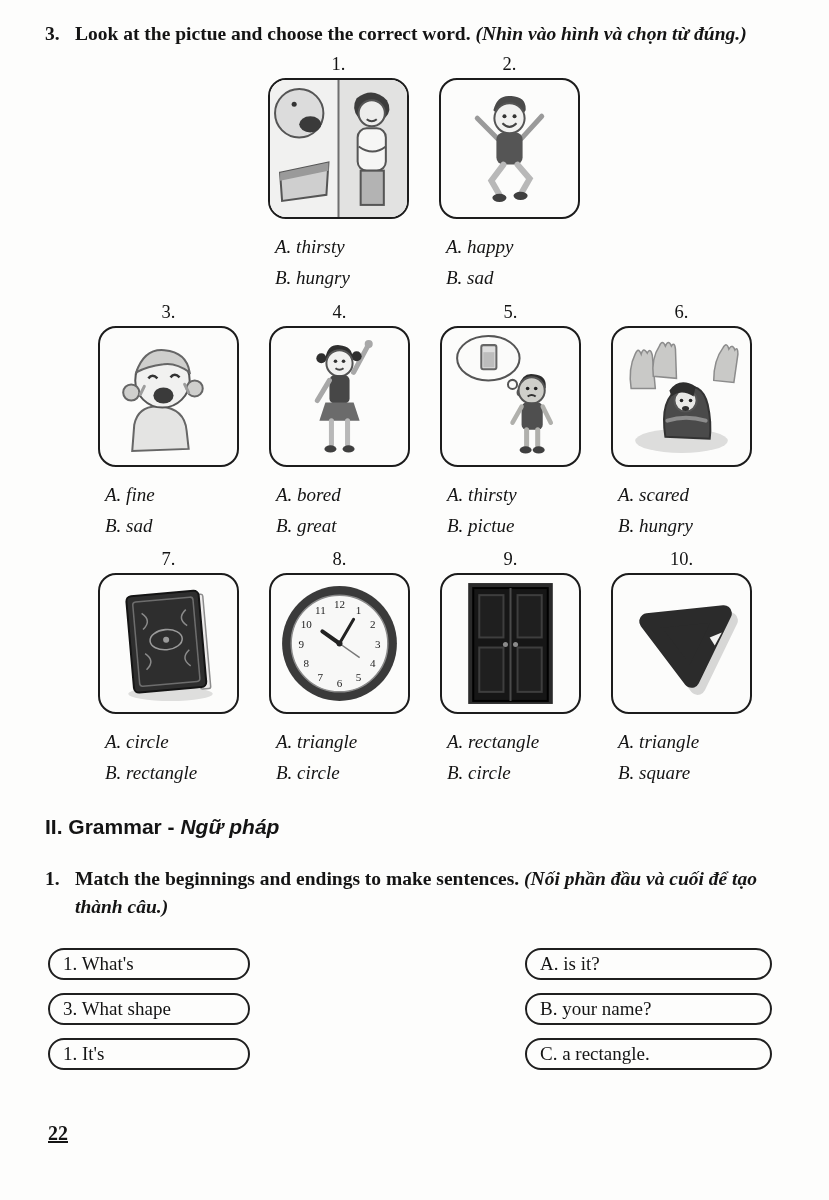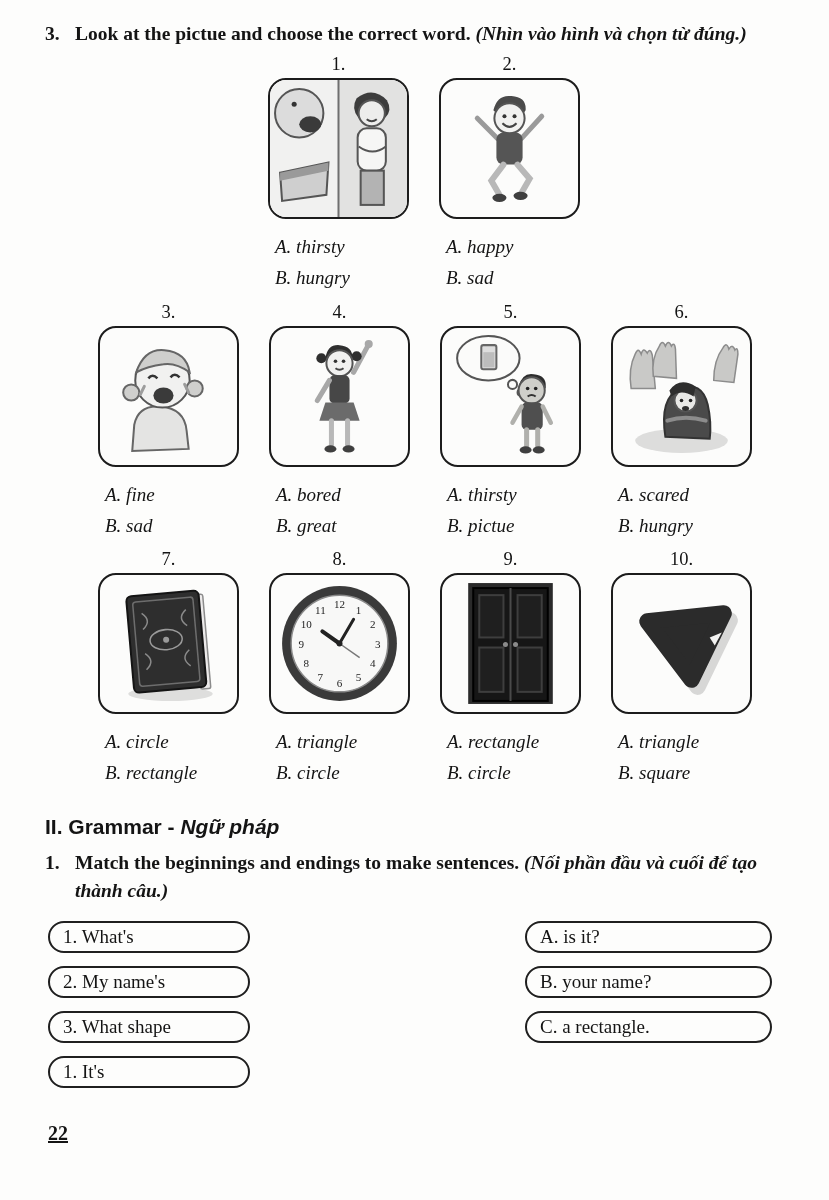--- a/index.html
+++ b/index.html
@@ -35,21 +35,21 @@
     border-radius:18px;
     margin:0 auto;
     background:#fcfcfb;
     overflow:hidden;
     display:flex; align-items:center; justify-content:center;
   }
   .opts { margin:13px 0 0 22px; font-size:19px; line-height:1.62;font-style:italic; }
 
   
   .gram-heading {
-    margin:26px 0 0 45px;
+    margin:26px 0 16px 45px;
     font-family:"Liberation Sans", sans-serif;
     font-weight:bold;
     font-size:21px;
   }
   .gram-heading .it { font-style:italic; }
 
   .match-header { padding-top:10px; }
 
   .match-area {
     display:flex;
@@ -61,20 +61,21 @@
   .pill {
     border:2px solid #1f1f1f;
     border-radius:16px;
     height:32px;
     display:flex;
     align-items:center;
     padding-left:13px;
     font-size:19px;
     margin-bottom:13px;
     background:#fdfdfc;
+    margin-top:11px;
   }
 
   .page-num {
     position:absolute;
     left:48px; top:1122px;
     font-weight:bold;
     font-size:20px;
     text-decoration:underline;
   }
 
@@ -346,23 +347,20 @@
     <span class="ex-num">1.</span>
     <span class="ex-title"><span>Match the beginnings and endings to make sentences.</span><span class="vi"> (Nối phần đầu và cuối để tạo thành câu.)</span></span>
   </div>
 
   <div class="match-area">
     <div class="match-col left">
       <div class="pill">
           <span>1. What's</span>
         </div>
       <div class="pill">
-          <span>2. My name's</span>
-        </div>
-      <div class="pill">
           <span>3. What shape</span>
         </div>
       <div class="pill">
           <span>1. It's</span>
         </div>
     </div>
     <div class="match-col right">
       <div class="pill">
           <span>A. is it?</span>
         </div>

